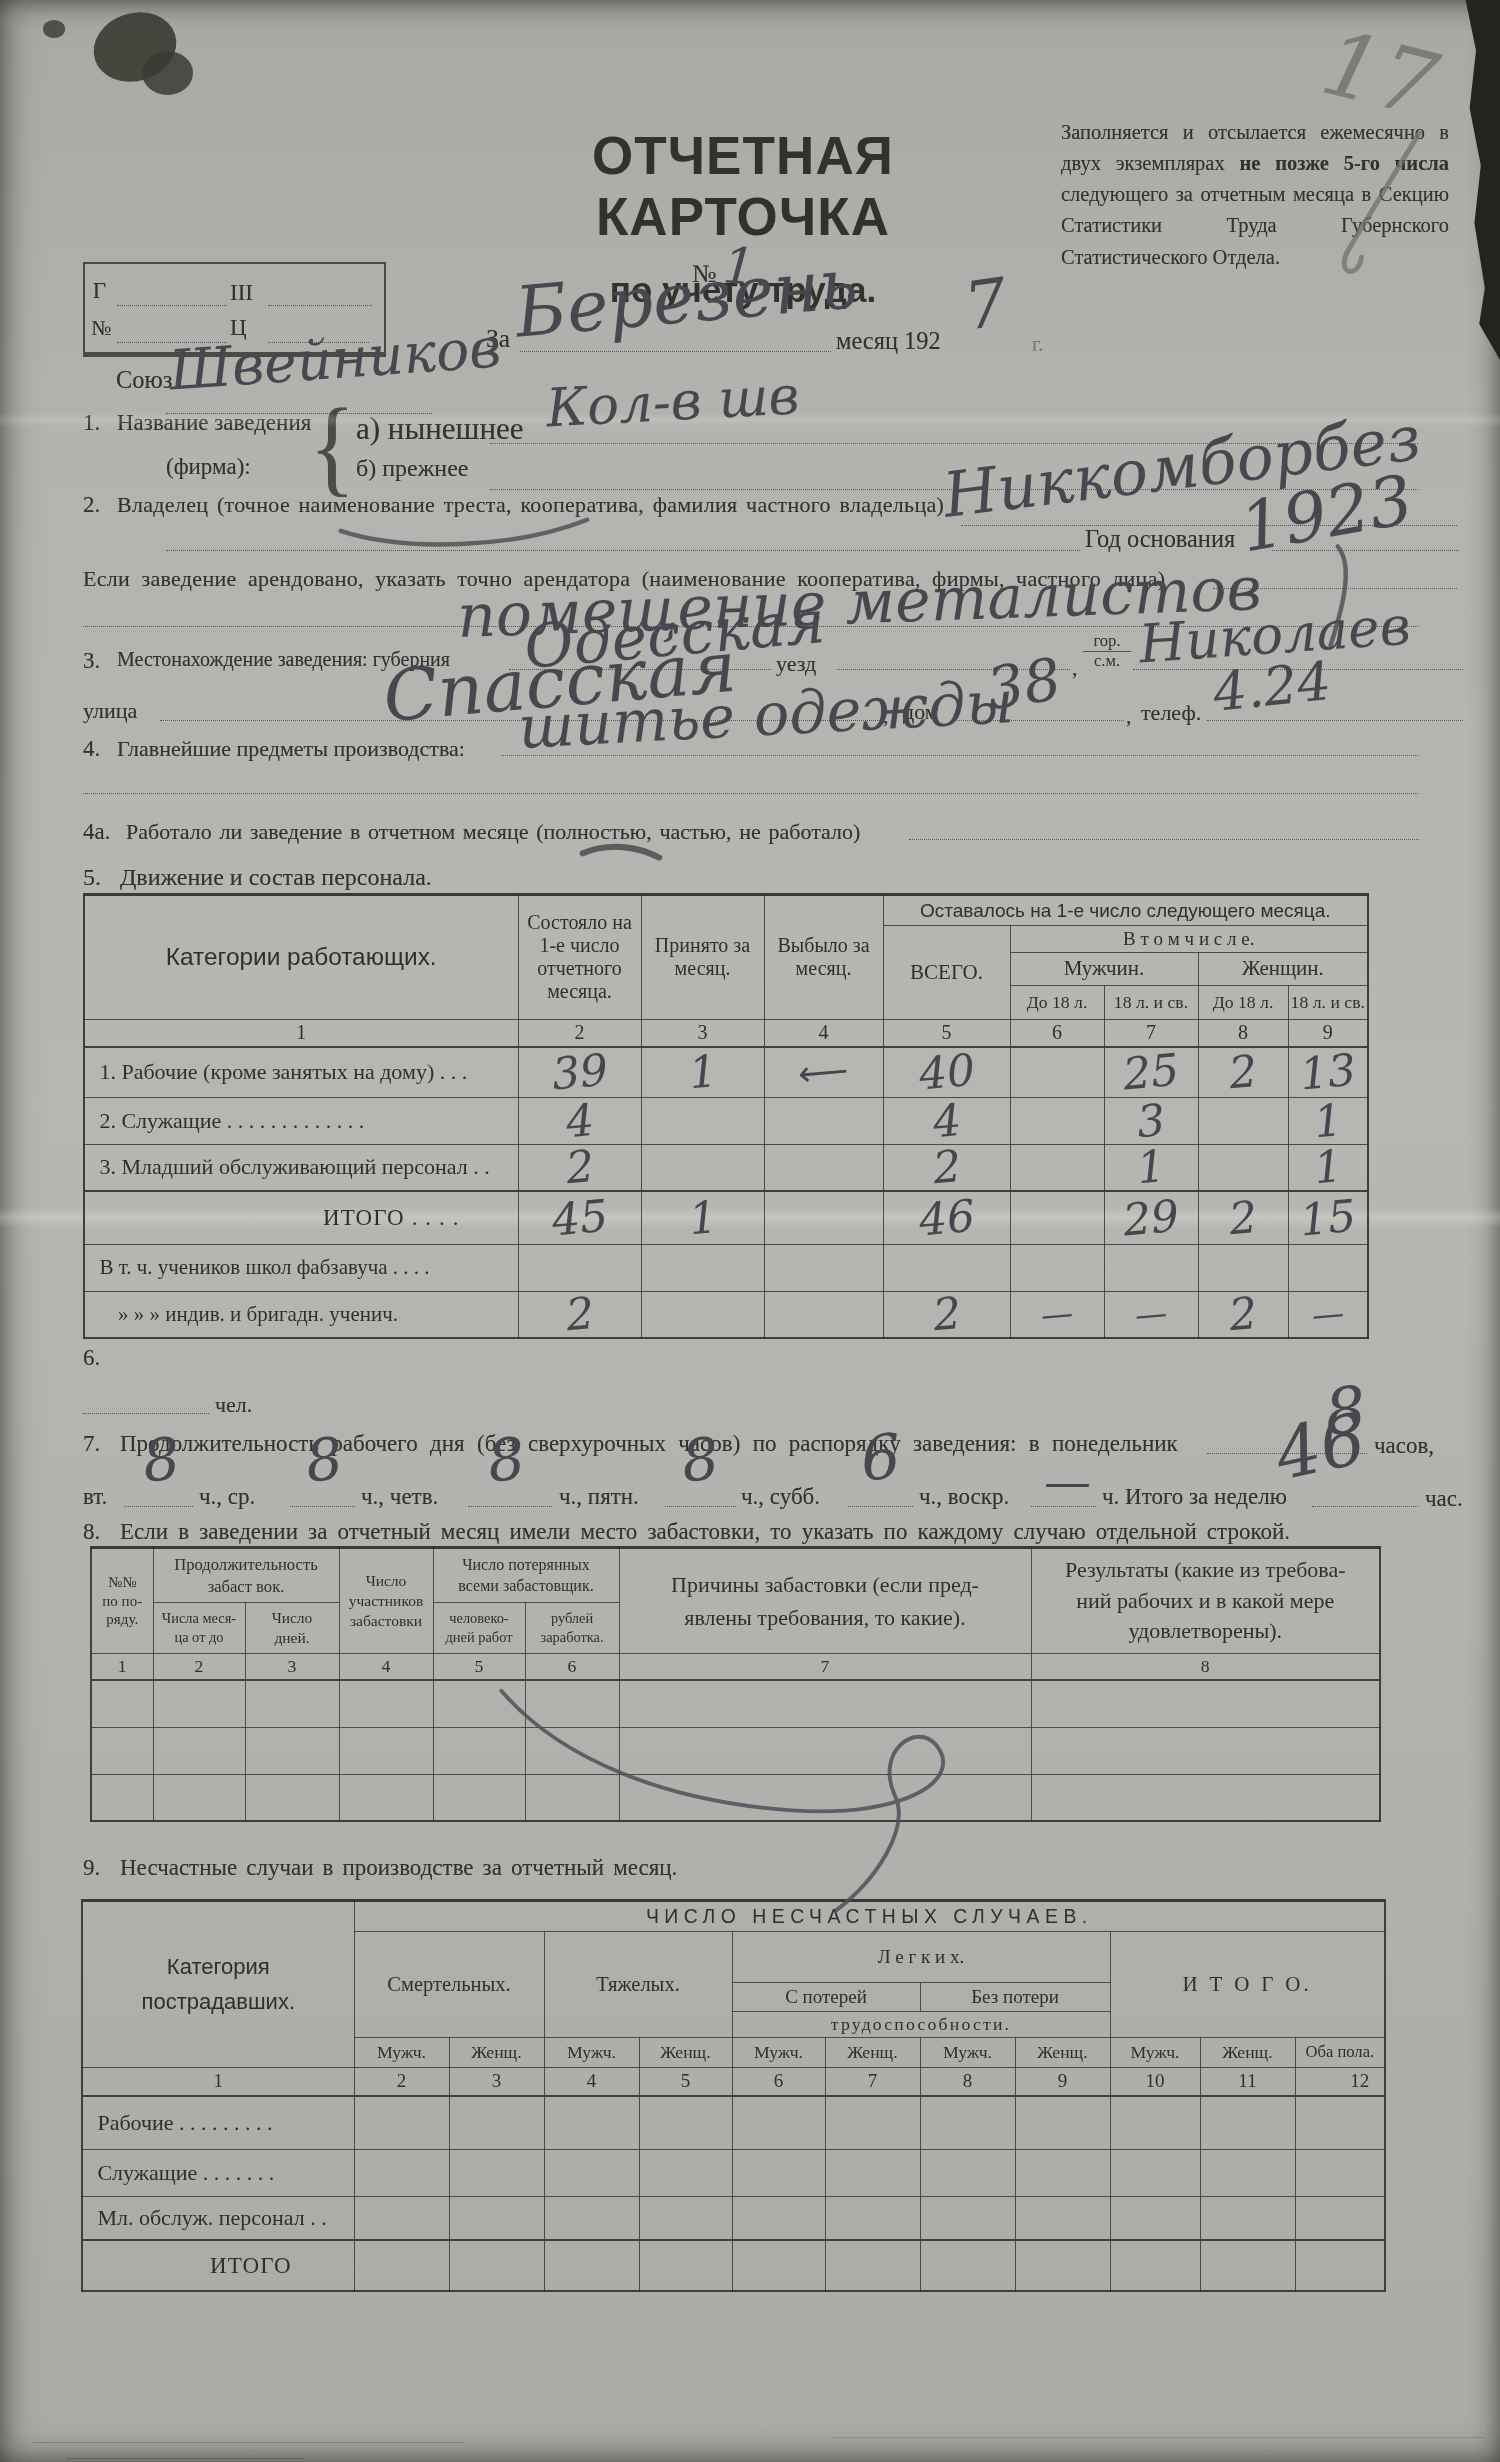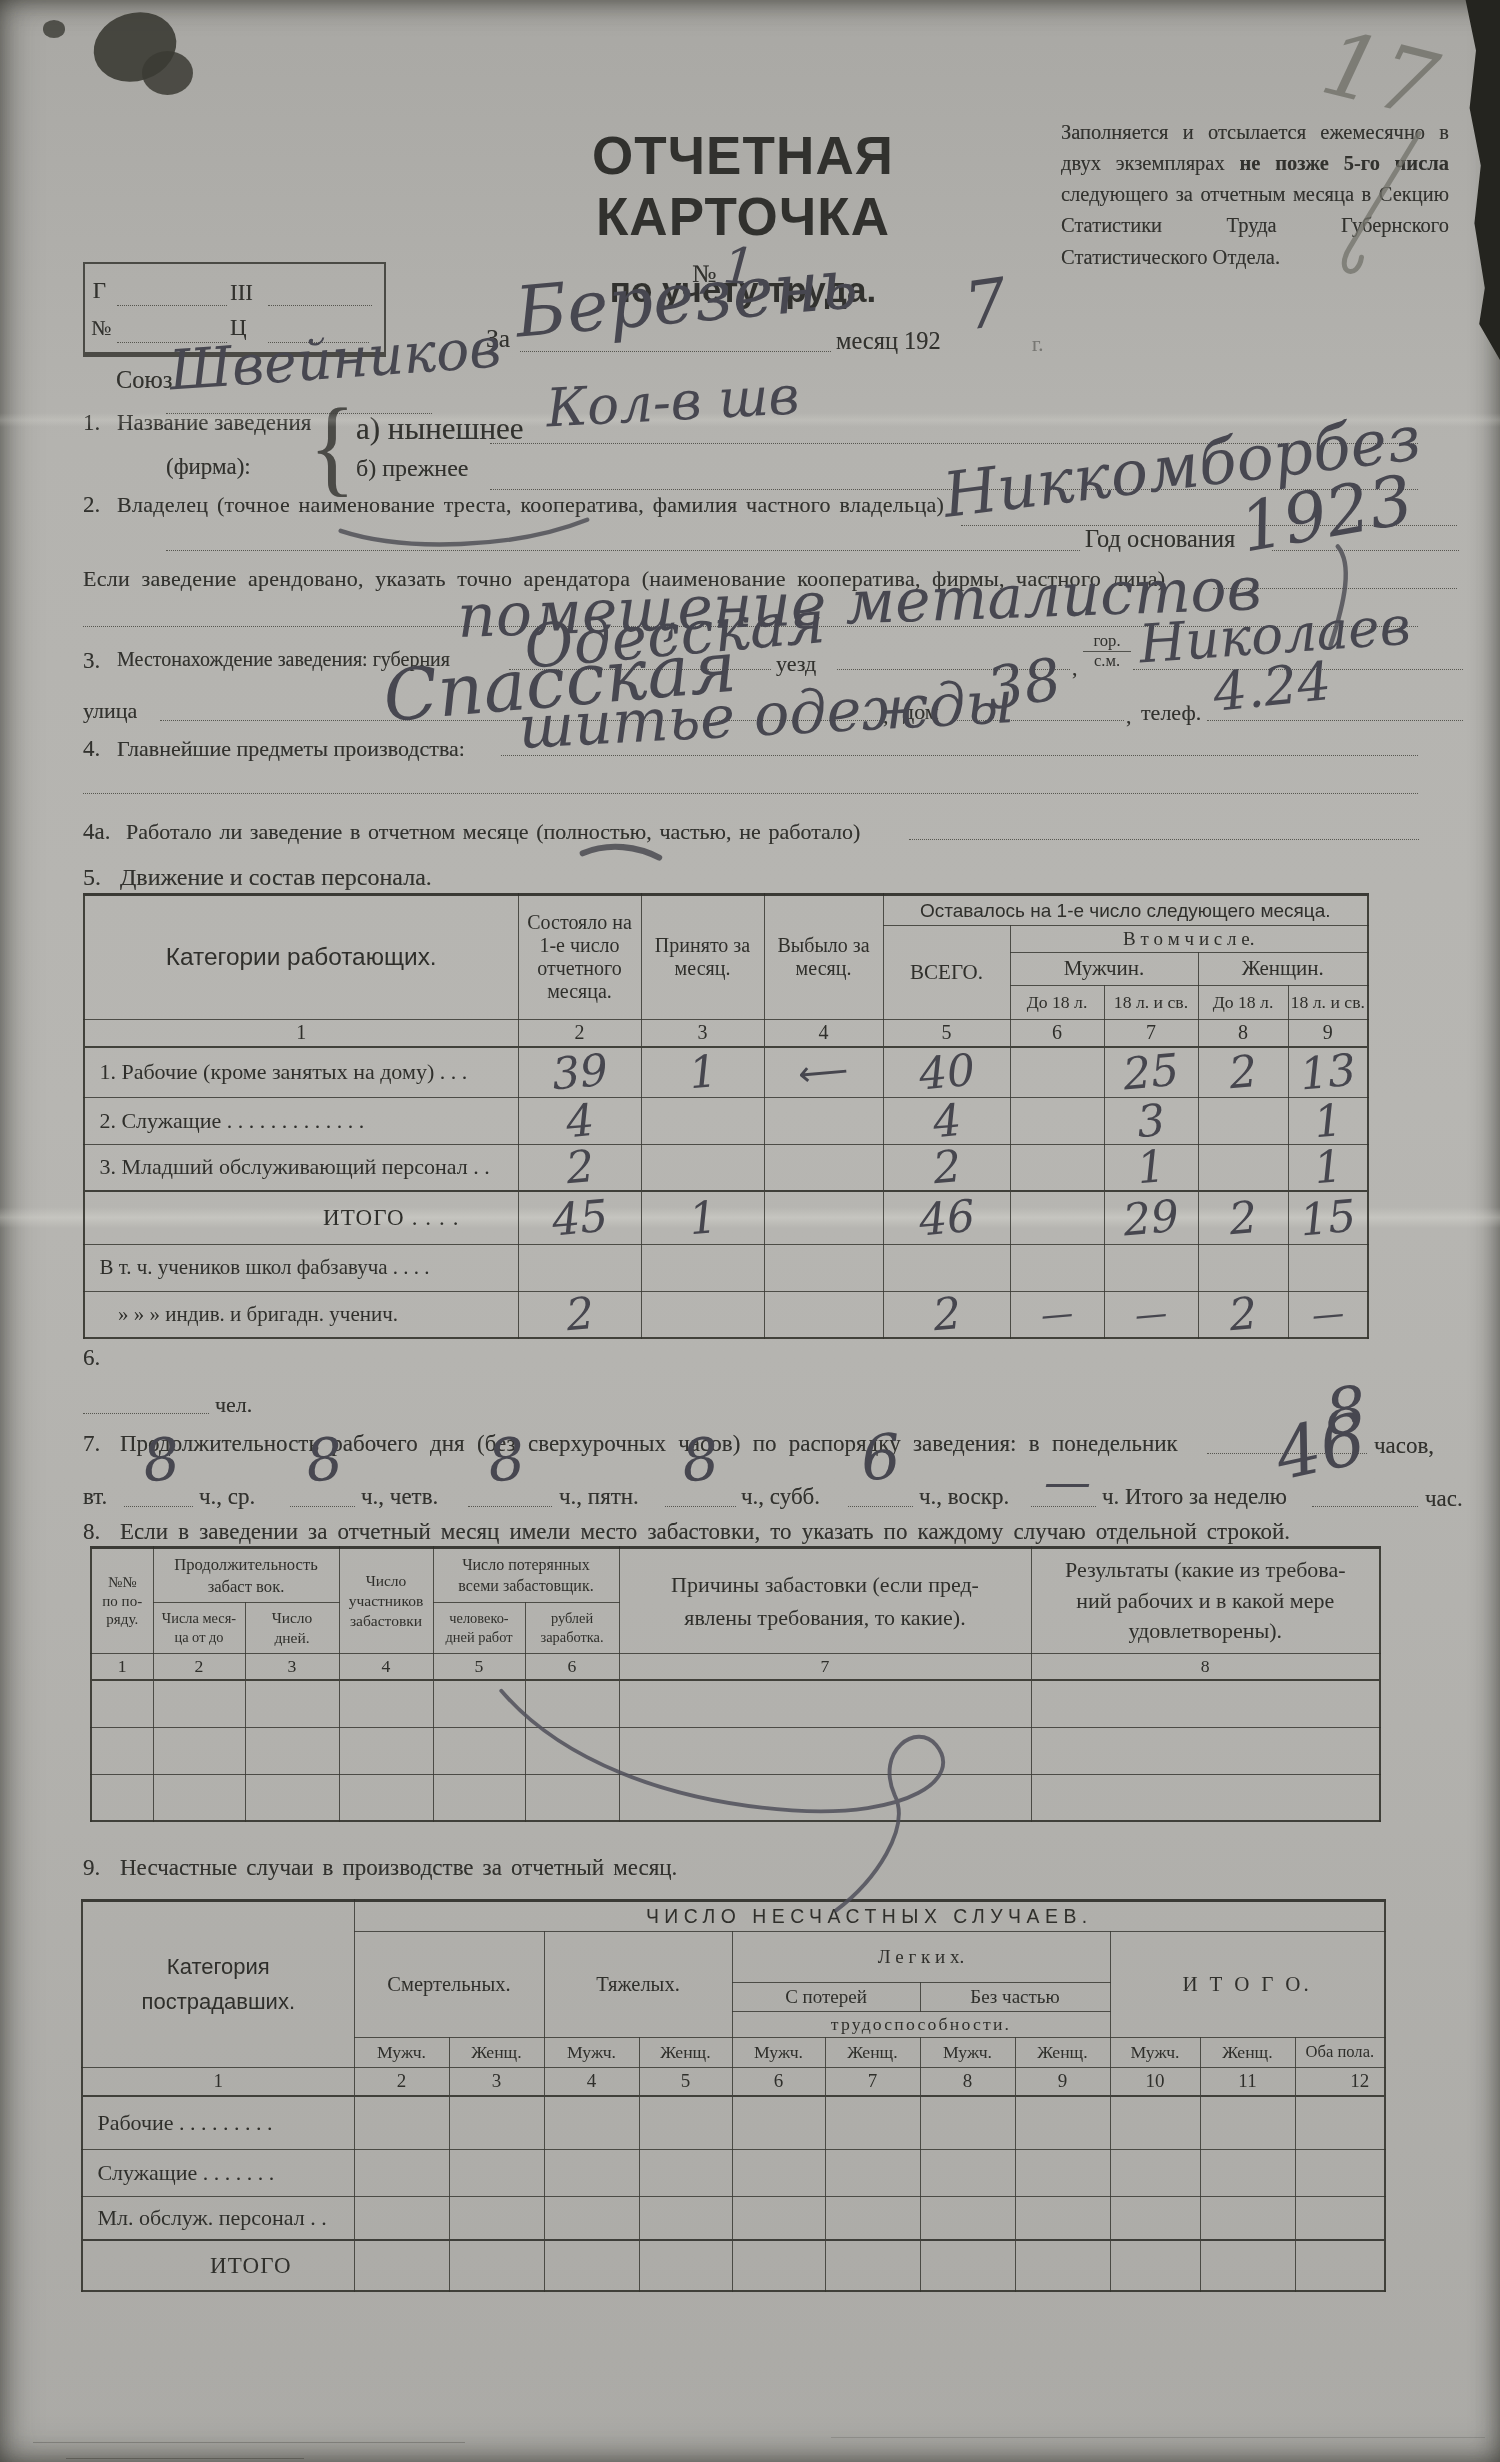--- a/index.html
+++ b/index.html
@@ -416,21 +416,21 @@
       <th colspan="11" class="b sans" style="font-size:19.4px;letter-spacing:5.5px;">ЧИСЛО  НЕСЧАСТНЫХ  СЛУЧАЕВ.</th>
     </tr>
     <tr style="height:51px;">
       <th colspan="2" rowspan="3" style="font-size:20.5px;">Смертельных.</th>
       <th colspan="2" rowspan="3" style="font-size:20.5px;">Тяжелых.</th>
       <th colspan="4" style="font-size:19px;height:28px;">Л е г к и х.</th>
       <th colspan="3" rowspan="3" style="font-size:21px;letter-spacing:3.3px;">И Т О Г О.</th>
     </tr>
     <tr style="height:29px;">
       <th colspan="2" style="font-size:19px;">С потерей</th>
-      <th colspan="2" style="font-size:19px;">Без частью</th>
+      <th colspan="2" style="font-size:19px;">Без потери</th>
     </tr>
     <tr style="height:25.5px;">
       <th colspan="4" style="font-size:17.7px;letter-spacing:2.2px;">трудоспособности.</th>
     </tr>
     <tr style="height:30px;">
       <th style="font-size:17.7px;">Мужч.</th>
       <th style="font-size:17.7px;">Женщ.</th>
       <th style="font-size:17.7px;">Мужч.</th>
       <th style="font-size:17.7px;">Женщ.</th>
       <th style="font-size:17.7px;">Мужч.</th>

